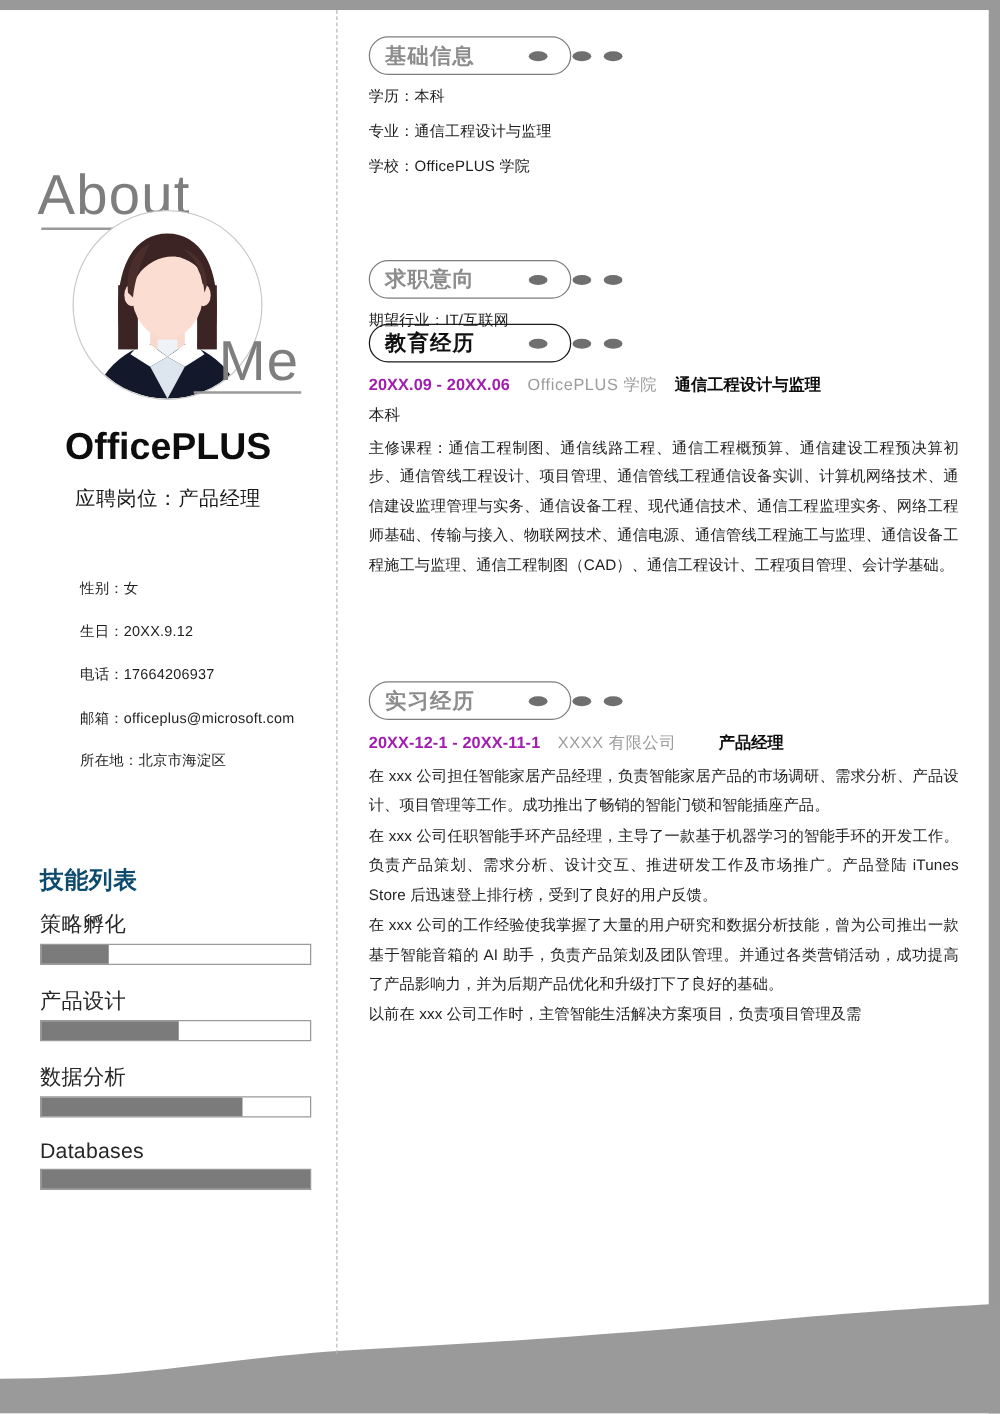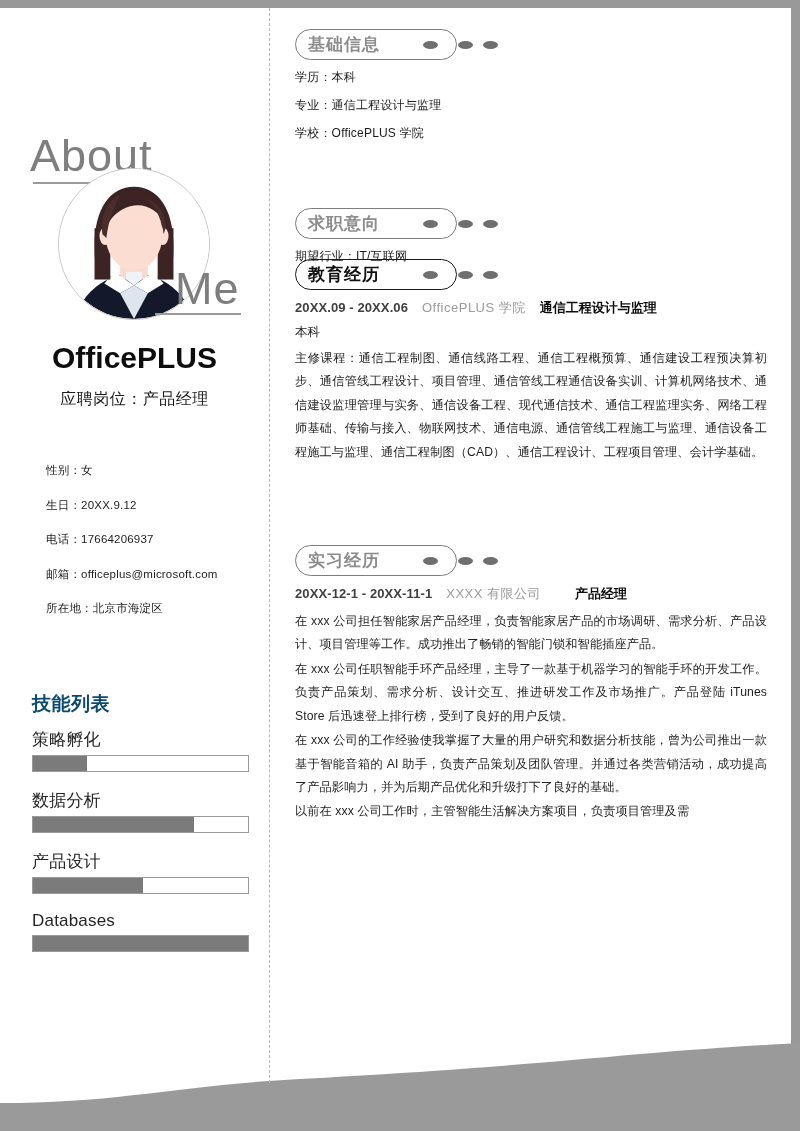--- a/index.html
+++ b/index.html
@@ -122,21 +122,21 @@
     left: 0; top: 389px;
     width: 269px;
     text-align: center;
     font-size: 16px;
     color: #1a1a1a;
     letter-spacing: 0.5px;
   }
 
   .contact-list {
     position: absolute;
-    left: 46px;
+    left: 64px;
     top: 463px;
     width: 215px;
   }
   .contact-item {
     font-size: 11.5px;
     color: #1d1d1d;
     margin-bottom: 19.5px;
     white-space: nowrap;
     letter-spacing: 0.2px;
   }
@@ -227,21 +227,21 @@
     letter-spacing: 0.2px;
   }
 
   .entry-head {
     font-size: 13px;
     margin-bottom: 7px;
     white-space: nowrap;
   }
   .entry-date {
     font-weight: bold;
-    color: #404040;
+    color: #a21caf;
     letter-spacing: 0.1px;
   }
   .entry-org {
     color: #9b9b9b;
     margin-left: 14px;
     letter-spacing: 0.5px;
   }
   .entry-role {
     font-weight: bold;
     color: #0d0d0d;
@@ -331,29 +331,29 @@
 
     <div class="skills-title">技能列表</div>
     <div class="skills-list">
       <div class="skill">
         <div class="skill-label">策略孵化</div>
         <div class="skill-track">
           <div class="skill-fill" style="width: 25%;"></div>
         </div>
       </div>
       <div class="skill">
+        <div class="skill-label">产品设计</div>
+        <div class="skill-track">
+          <div class="skill-fill" style="width: 51%;"></div>
+        </div>
+      </div>
+      <div class="skill">
         <div class="skill-label">数据分析</div>
         <div class="skill-track">
           <div class="skill-fill" style="width: 75%;"></div>
-        </div>
-      </div>
-      <div class="skill">
-        <div class="skill-label">产品设计</div>
-        <div class="skill-track">
-          <div class="skill-fill" style="width: 51%;"></div>
         </div>
       </div>
       <div class="skill">
         <div class="skill-label">Databases</div>
         <div class="skill-track">
           <div class="skill-fill" style="width: 100%;"></div>
         </div>
       </div>
     </div>
 

